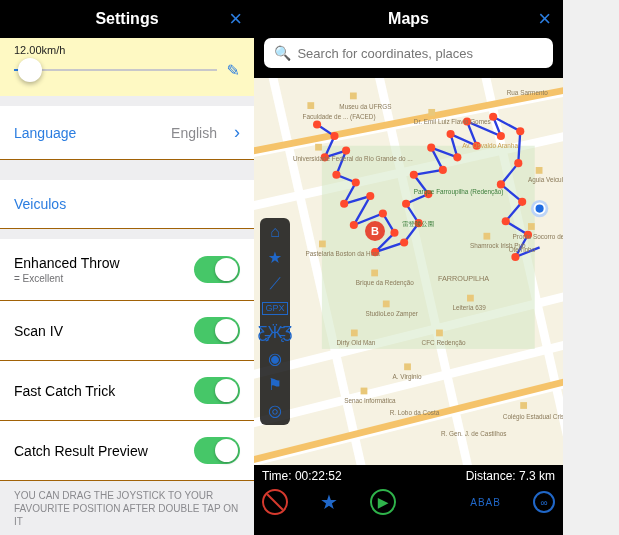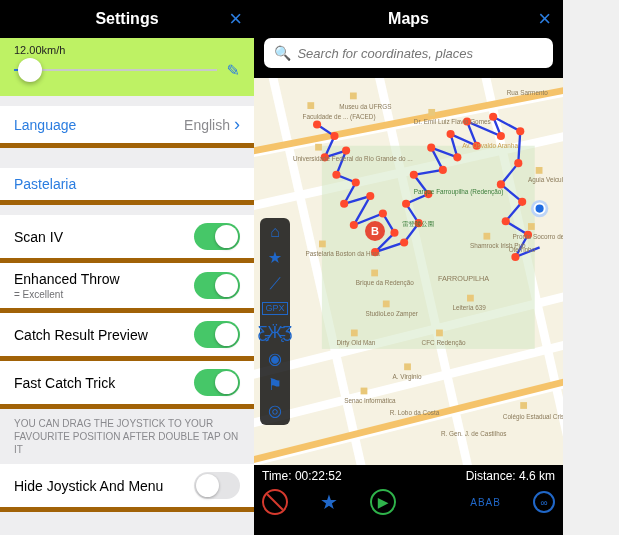--- a/index.html
+++ b/index.html
@@ -5,34 +5,34 @@
 * { box-sizing: border-box; margin: 0; padding: 0; font-family: -apple-system, Helvetica, Arial, sans-serif; }
 body { width: 619px; height: 535px; display: flex; overflow: hidden; background: #f0f0f0; }
 .panel { display: flex; flex-direction: column; height: 535px; }
 .panel.left { width: 254px; }
 .panel.right { width: 309px; position: relative; }
 .header { background: #000; color: #fff; height: 38px; display: flex; align-items: center; justify-content: center; position: relative; font-size: 16px; font-weight: 600; }
 .header .close { position: absolute; right: 12px; font-size: 22px; color: #2b7de0; font-weight: 300; cursor: pointer; }
 .search-wrap { background: #000; padding: 0 10px 10px; }
 .search { background: #fff; border-radius: 7px; height: 30px; display: flex; align-items: center; padding: 0 10px; gap: 6px; }
 .search-icon { color: #888; font-size: 14px; }
-.search input { border: none; outline: none; font-size: 13px; color: #888; flex: 1; background: transparent; font-style: italic; }
+.search input { border: none; outline: none; font-size: 13px; color: #888; flex: 1; background: transparent; }
 .settings-body { flex: 1; overflow-y: auto; background: #eeeef0; }
-.speed-row { background: #bef264; padding: 6px 14px 16px; }
+.speed-row { background: #fef9c3; padding: 6px 14px 16px; }
 .speed-label { font-size: 11px; color: #222; margin-bottom: 4px; }
 .slider-row { display: flex; align-items: center; gap: 10px; }
 .slider { flex: 1; position: relative; height: 20px; }
 .track { position: absolute; top: 50%; left: 0; right: 0; height: 2px; background: #c8c8ca; transform: translateY(-50%); }
 .track-fill { position: absolute; top: 50%; left: 0; width: 8%; height: 2px; background: #2b7de0; transform: translateY(-50%); }
 .knob { position: absolute; top: 50%; left: 8%; width: 24px; height: 24px; border-radius: 50%; background: #fff; box-shadow: 0 2px 5px rgba(0,0,0,.3); transform: translate(-50%,-50%); }
 .pencil { color: #2b7de0; font-size: 16px; }
 .gap { height: 10px; background: #eeeef0; }
-.row { background: #fff; padding: 8px 14px; display: flex; align-items: center; justify-content: space-between; font-size: 14px; border-bottom: 5px solid #a16207; }
+.row { background: #fff; padding: 16px 14px; display: flex; align-items: center; justify-content: space-between; font-size: 14px; border-bottom: 1px solid #a16207; }
 .row.link .label { color: #2b7de0; }
-.row .value { color: #8a8a8e; font-size: 14px; display: flex; align-items: center; gap: 4px; }
+.row .value { color: #8a8a8e; font-size: 14px; display: flex; align-items: center; gap: 17px; }
 .chev { color: #2b7de0; font-size: 18px; }
 .toggle { width: 46px; height: 27px; border-radius: 14px; position: relative; cursor: pointer; }
 .toggle.on { background: #46c768; }
 .toggle.off { background: #e4e4e6; }
 .toggle .dot { position: absolute; top: 2px; width: 23px; height: 23px; border-radius: 50%; background: #fff; box-shadow: 0 1px 3px rgba(0,0,0,.3); }
 .toggle.on .dot { right: 2px; }
 .toggle.off .dot { left: 2px; }
 .sub { font-size: 10px; color: #6f6f72; margin-top: 2px; }
 .note { font-size: 10px; color: #8a8a8e; padding: 8px 14px; background: #eeeef0; line-height: 1.3; }
 .map-body { flex: 1; position: relative; overflow: hidden; background: #f6f2e2; }
@@ -75,46 +75,46 @@
     <div class="row link">
       <span class="label">Language</span>
       <span class="value">
           <span>English</span>
           <span class="chev">›</span>
         </span>
     </div>
     <div class="gap"></div>
     <div class="gap"></div>
     <div class="row link">
-      <span class="label">Pastelaria</span>
-    </div>
-    <div class="gap"></div>
-    <div class="row">
-      <span>Scan IV</span>
-      <div class="toggle on">
-          <div class="dot"></div>
-        </div>
-    </div>
+      <span class="label">Veiculos</span>
+    </div>
+    <div class="gap"></div>
     <div class="row">
       <div>
         <div>Enhanced Throw</div>
         <div class="sub">= Excellent</div>
       </div>
       <div class="toggle on">
           <div class="dot"></div>
         </div>
     </div>
     <div class="row">
+      <span>Scan IV</span>
+      <div class="toggle on">
+          <div class="dot"></div>
+        </div>
+    </div>
+    <div class="row">
+      <span>Fast Catch Trick</span>
+      <div class="toggle on">
+          <div class="dot"></div>
+        </div>
+    </div>
+    <div class="row">
       <span>Catch Result Preview</span>
-      <div class="toggle on">
-          <div class="dot"></div>
-        </div>
-    </div>
-    <div class="row">
-      <span>Fast Catch Trick</span>
       <div class="toggle on">
           <div class="dot"></div>
         </div>
     </div>
     <div class="note">YOU CAN DRAG THE JOYSTICK TO YOUR FAVOURITE POSITION AFTER DOUBLE TAP ON IT</div>
     <div class="row">
       <span>Hide Joystick And Menu</span>
       <div class="toggle off">
           <div class="dot"></div>
         </div>
@@ -249,21 +249,21 @@
       <span class="ti" style="font-size:9px;border:1px solid #2067c8;padding:1px 2px;border-radius:0">GPX</span>
       <span class="ti">Ƹ̵̡Ӝ̵̨̄Ʒ</span>
       <span class="ti">◉</span>
       <span class="ti">⚑</span>
       <span class="ti">◎</span>
     </div>
   </div>
   <div class="footer">
     <div class="info">
       <span>Time: 00:22:52</span>
-      <span>Distance: 4.6 km</span>
+      <span>Distance: 7.3 km</span>
     </div>
     <div class="controls">
       <div class="cbtn nope"></div>
       <span class="star2">★</span>
       <div class="cbtn play">▶</div>
       <span class="abab">ABAB</span>
       <div class="cbtn small">∞</div>
     </div>
   </div>
 </div>

